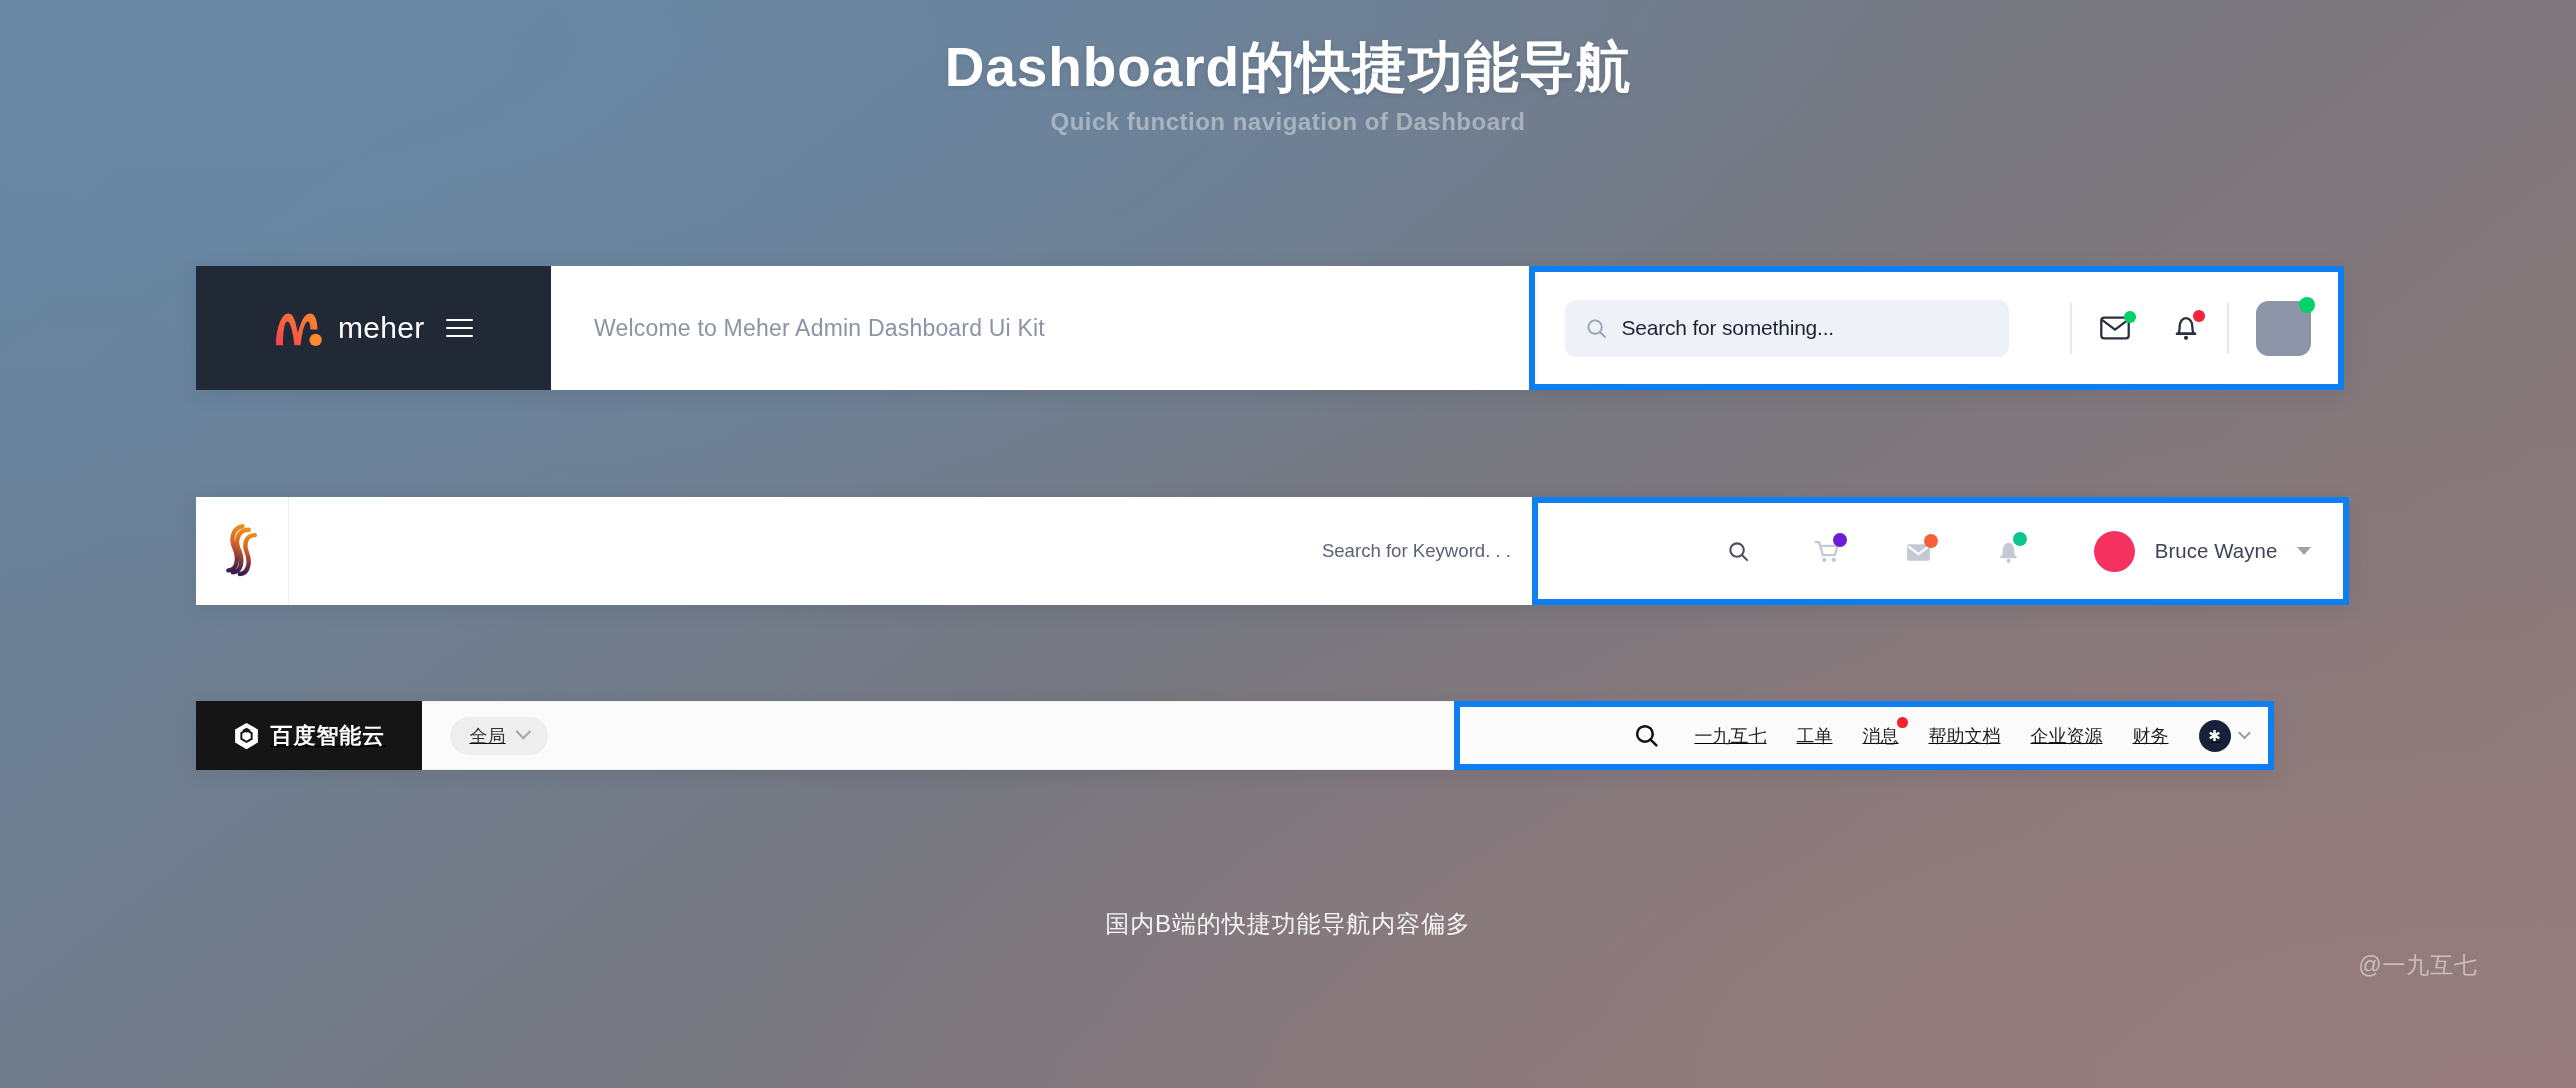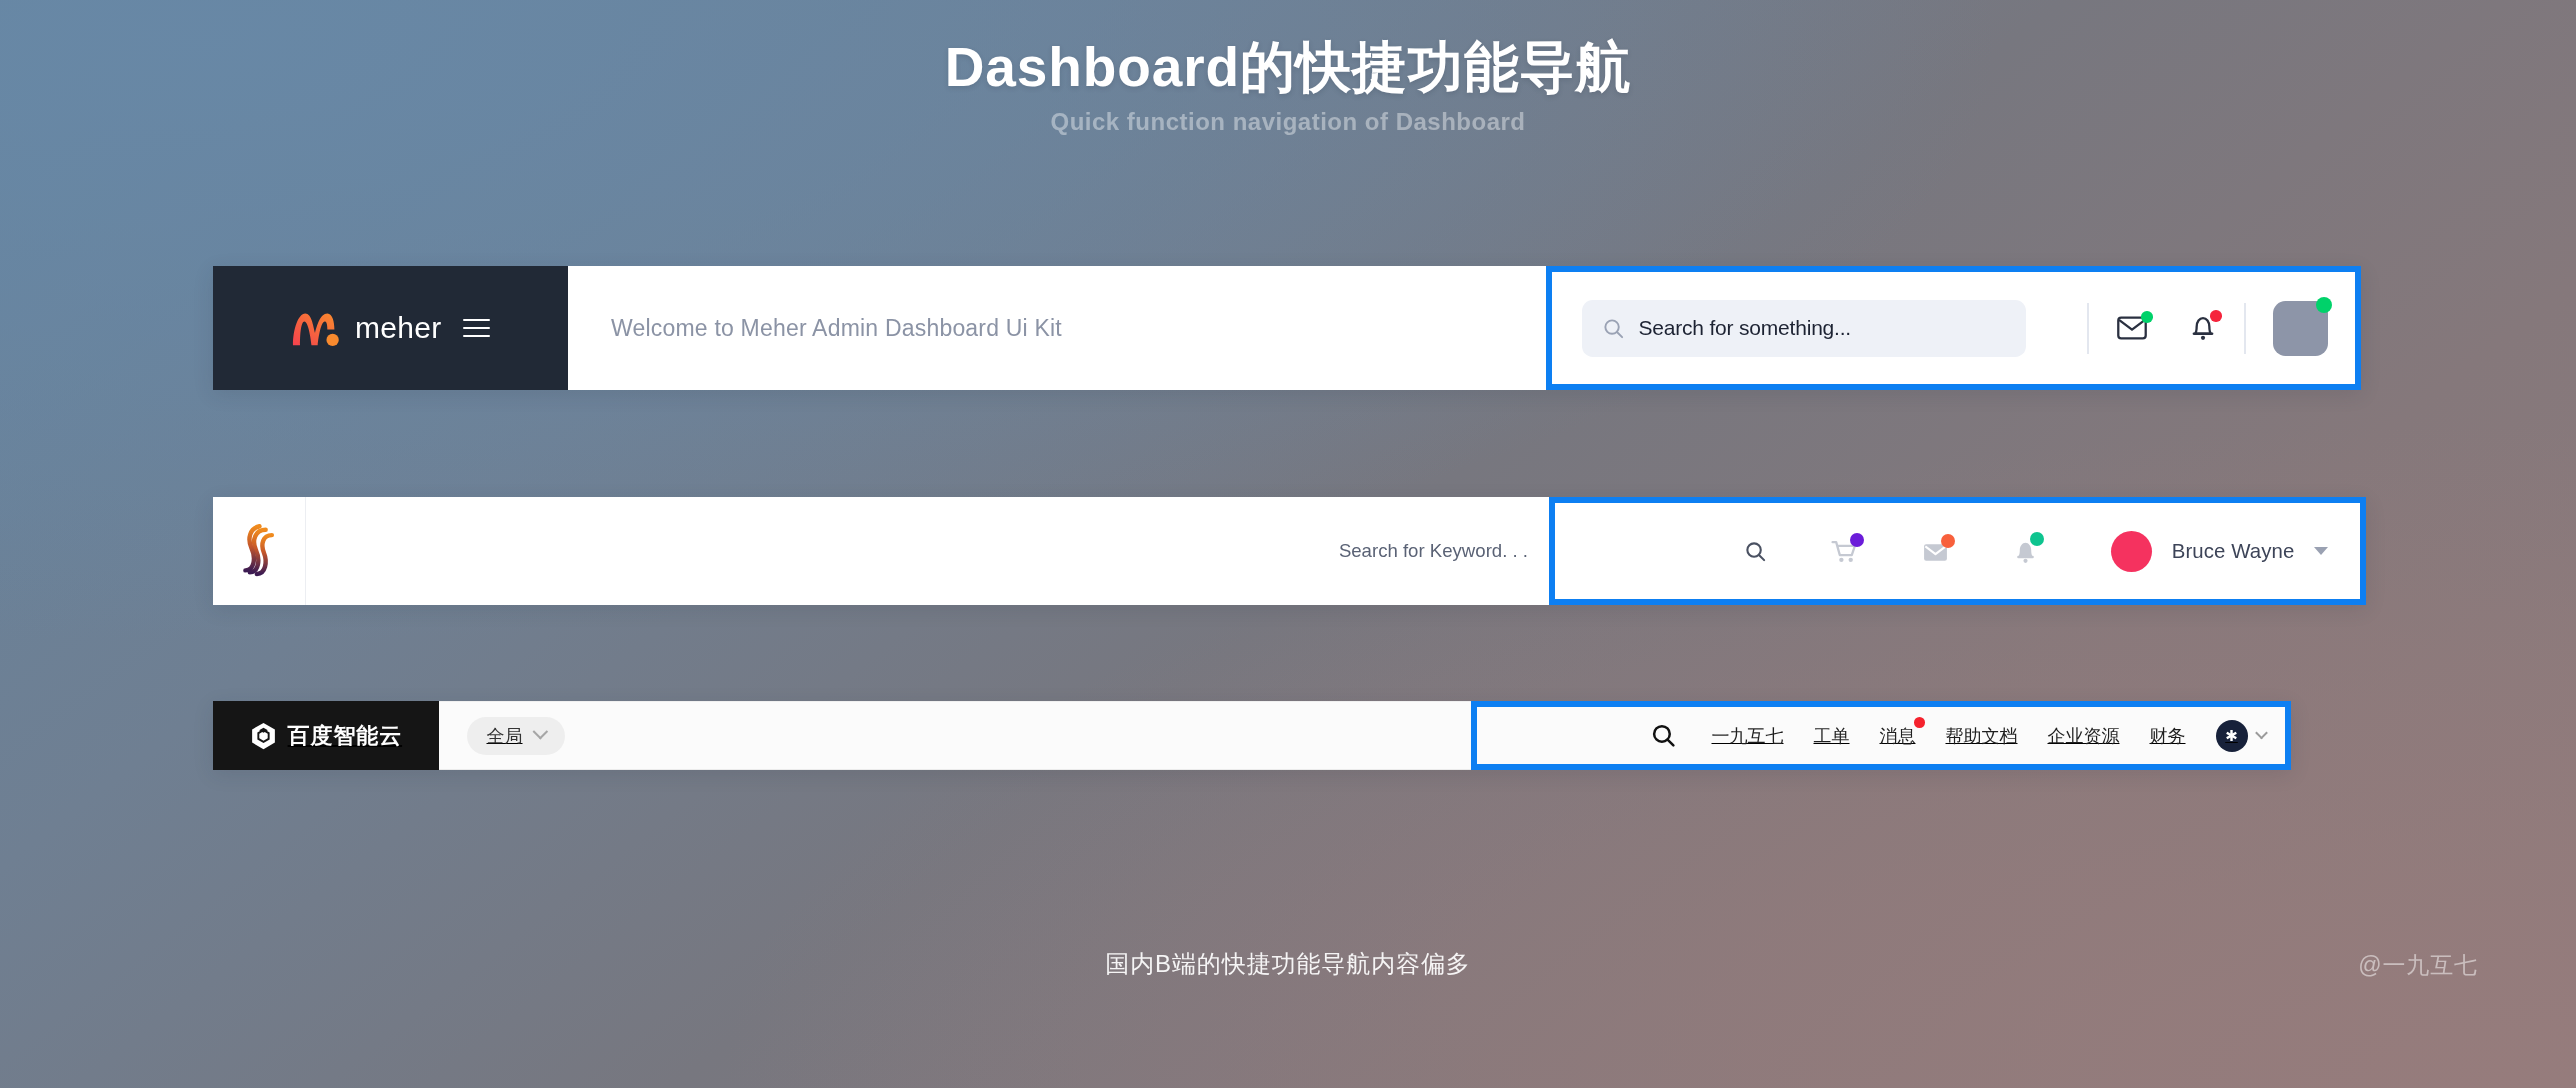--- a/index.html
+++ b/index.html
@@ -38,21 +38,21 @@
     margin-top: 9px;
     font-size: 24px;
     font-weight: bold;
     color: rgba(255,255,255,0.40);
     letter-spacing: 0.5px;
   }
 
   
   .nav-row {
     position: absolute;
-    left: 213px;
+    left: 196px;
     display: flex;
     align-items: stretch;
     box-shadow: 0 5.3px 19.5px rgba(35,45,60,0.12);
   }
 
   
   .highlight {
     border: 6.2px solid #0d7ff2;
     background: #ffffff;
     display: flex;
@@ -333,21 +333,21 @@
     width: 9px; height: 9px;
     border-right: 2.2px solid #9b9b9b;
     border-bottom: 2.2px solid #9b9b9b;
     transform: rotate(45deg) translate(-1.8px,-1.8px);
     margin-left: 9px;
   }
 
   
   .caption {
     position: absolute;
-    top: 948px;
+    top: 908px;
     left: 0; right: 0;
     text-align: center;
     font-size: 24px;
     color: rgba(255,255,255,0.92);
     letter-spacing: 0.9px;
   }
   .watermark {
     position: absolute;
     top: 950px;
     right: 98px;

